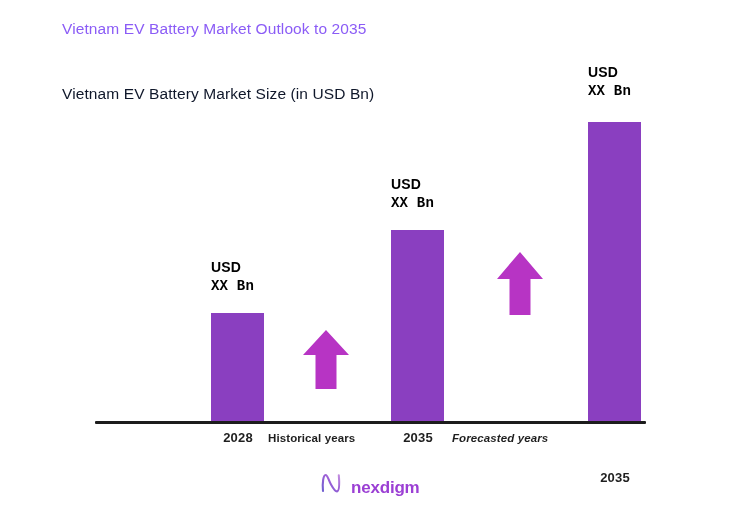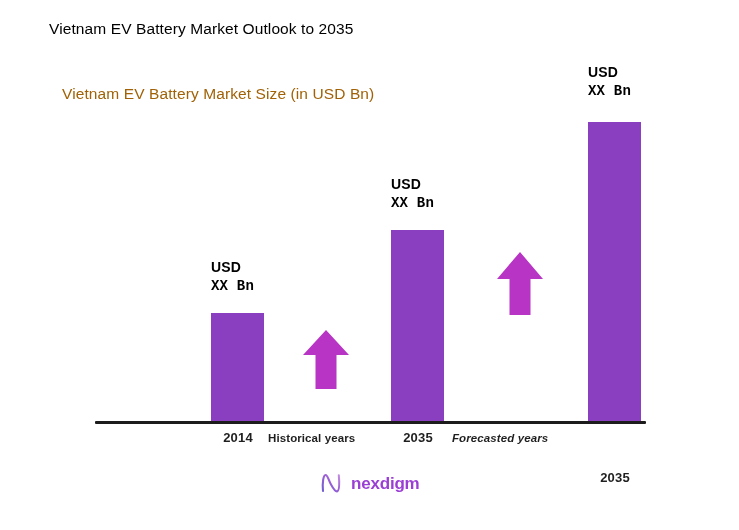--- a/index.html
+++ b/index.html
@@ -19,36 +19,36 @@
   }
 
   .chart-root {
     position: absolute;
     inset: 0;
   }
 
   
   .title-main {
     position: absolute;
-    left: 49px;
+    left: 62px;
     top: 20px;
     font-size: 15.5px;
     font-weight: 400;
     letter-spacing: 0.1px;
-    color: #000000;
+    color: #8b5cf6;
     white-space: nowrap;
   }
   .title-sub {
     position: absolute;
     left: 62px;
     top: 85px;
     font-size: 15.5px;
     font-weight: 400;
     letter-spacing: 0.1px;
-    color: #a16207;
+    color: #0f172a;
     white-space: nowrap;
   }
 
   
   .plot {
     position: absolute;
     left: 0;
     top: 0;
     width: 739px;
     height: 530px;
@@ -107,21 +107,21 @@
     white-space: nowrap;
     letter-spacing: 0.1px;
   }
 
   
   .logo {
     position: absolute;
     left: 318px;
     top: 470px;
     display: flex;
-    align-items: center;
+    align-items: flex-end;
     gap: 7px;
   }
   .logo-mark {
     width: 26px;
     height: 26px;
     display: block;
   }
   .logo-word {
     font-size: 17px;
     font-weight: 700;
@@ -165,21 +165,21 @@
     </div>
 
     <div class="bar" style="left:588px; top:122px; width:53px; height:301px;"></div>
     <div class="bar-label" style="left:588px; top:63px;">
       <span class="l1">USD</span>
       <span class="l2">XX Bn</span>
     </div>
 
     <div class="axis-line"></div>
 
-    <div class="tick-year" style="left:208px; width:60px;">2014</div>
+    <div class="tick-year" style="left:208px; width:60px;">2028</div>
     <div class="tick-period" style="left:268px; width:120px;">Historical years</div>
     <div class="tick-year" style="left:388px; width:60px;">2035</div>
     <div class="tick-period" style="left:452px; width:130px;font-style:italic;">Forecasted years</div>
     <div class="tick-year" style="left:585px; width:60px;margin-top:40px;">2035</div>
 
   </div>
 
   <div class="logo">
     <span class="logo-mark">
       <svg viewBox="0 0 26 26" width="26" height="26" aria-hidden="true">

